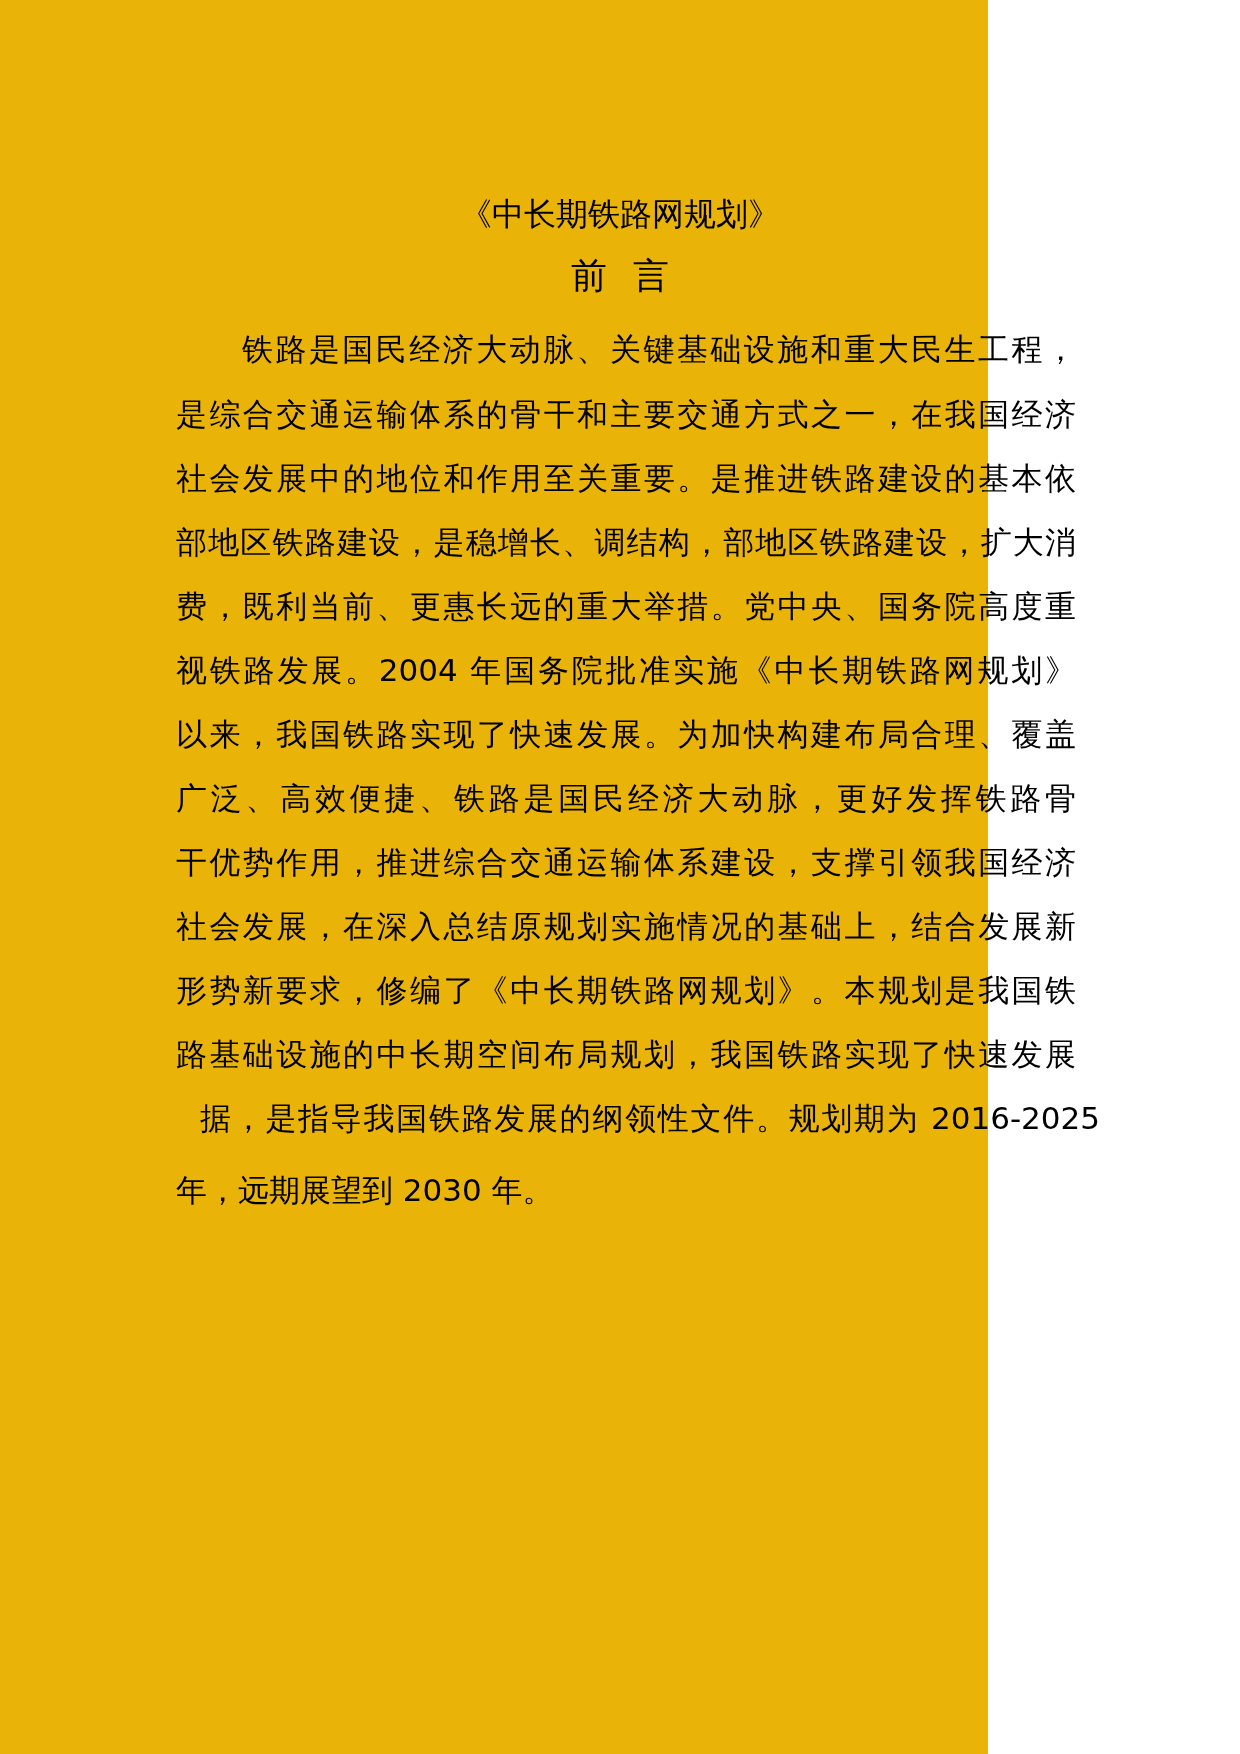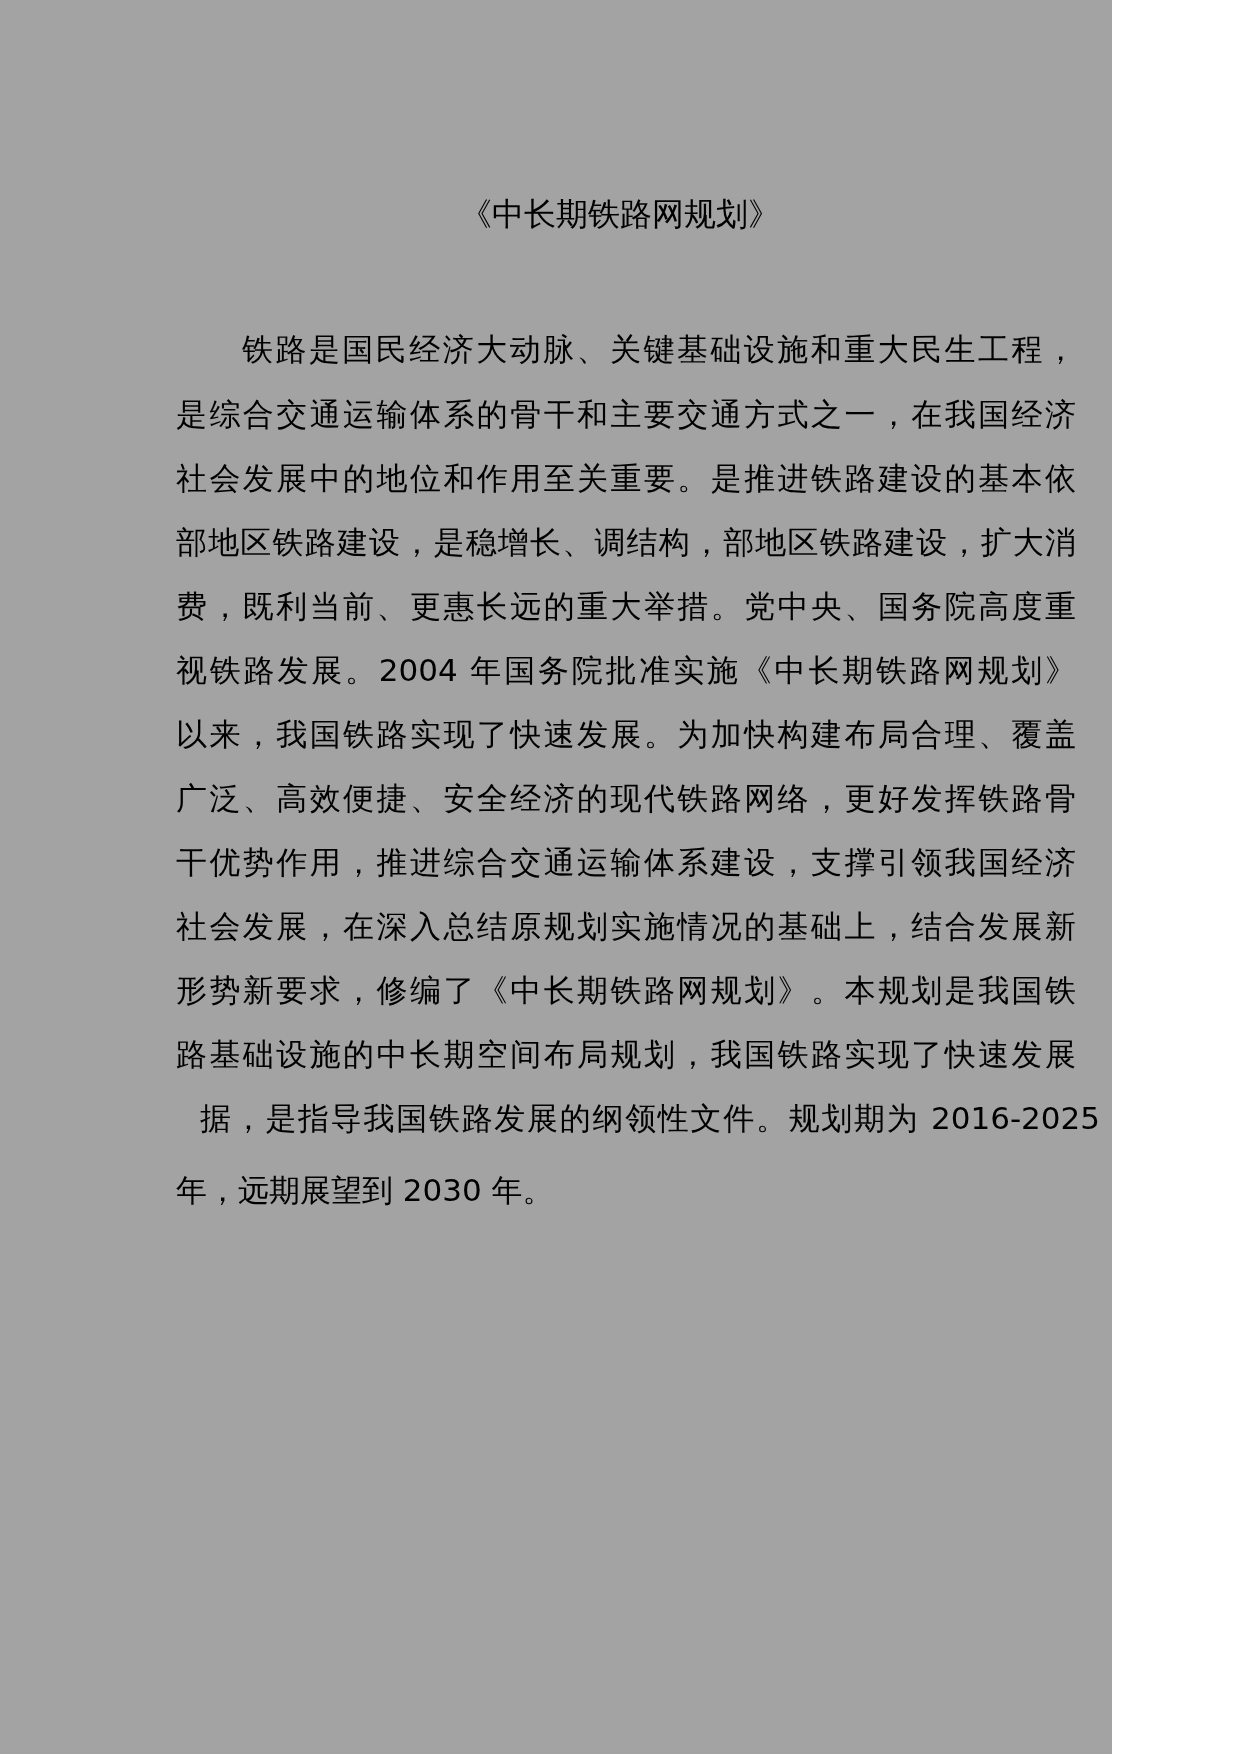--- a/index.html
+++ b/index.html
@@ -12,23 +12,23 @@
       height: 1754px;
       position: relative;
       overflow: hidden;
       color: #000000;
       font-family: "DejaVu Sans", "Liberation Sans", sans-serif;
     }
     .page {
       position: absolute;
       left: 0;
       top: 0;
-      width: 1112px;
+      width: 988px;
       height: 1754px;
-      background: #a3a3a3;
+      background: #eab308;
     }
     .doc-title {
       position: absolute;
       left: 0;
       width: 1240px;
       top: 194px;
       text-align: center;
       font-size: 32px;
       line-height: 40px;
       white-space: nowrap;
@@ -74,30 +74,33 @@
       margin-top: 8px;
     }
   </style>
 </head>
 <body>
 
 <div class="page">
 
   <div class="doc-title">《中长期铁路网规划》</div>
 
+  <div class="section-title">
+    <span>前</span><span class="gap"></span><span>言</span>
+  </div>
 
   <div class="body-text">
     <div class="line first" style="top:329px;">铁路是国民经济大动脉、关键基础设施和重大民生工程，</div>
     <div class="line" style="top:394px;">是综合交通运输体系的骨干和主要交通方式之一，在我国经济</div>
     <div class="line" style="top:458px;">社会发展中的地位和作用至关重要。是推进铁路建设的基本依</div>
     <div class="line" style="top:522px;">部地区铁路建设，是稳增长、调结构，部地区铁路建设，扩大消</div>
     <div class="line" style="top:586px;">费，既利当前、更惠长远的重大举措。党中央、国务院高度重</div>
     <div class="line" style="top:650px;">视铁路发展。2004 年国务院批准实施《中长期铁路网规划》</div>
     <div class="line" style="top:714px;">以来，我国铁路实现了快速发展。为加快构建布局合理、覆盖</div>
-    <div class="line" style="top:778px;">广泛、高效便捷、安全经济的现代铁路网络，更好发挥铁路骨</div>
+    <div class="line" style="top:778px;">广泛、高效便捷、铁路是国民经济大动脉，更好发挥铁路骨</div>
     <div class="line" style="top:842px;">干优势作用，推进综合交通运输体系建设，支撑引领我国经济</div>
     <div class="line" style="top:906px;">社会发展，在深入总结原规划实施情况的基础上，结合发展新</div>
     <div class="line" style="top:970px;">形势新要求，修编了《中长期铁路网规划》。本规划是我国铁</div>
     <div class="line" style="top:1034px;">路基础设施的中长期空间布局规划，我国铁路实现了快速发展</div>
     <div class="line" style="top:1098px;margin-left:24px;">据，是指导我国铁路发展的纲领性文件。规划期为 2016-2025</div>
     <div class="line last" style="top:1162px;">年，远期展望到 2030 年。</div>
   </div>
 
 </div>
 

